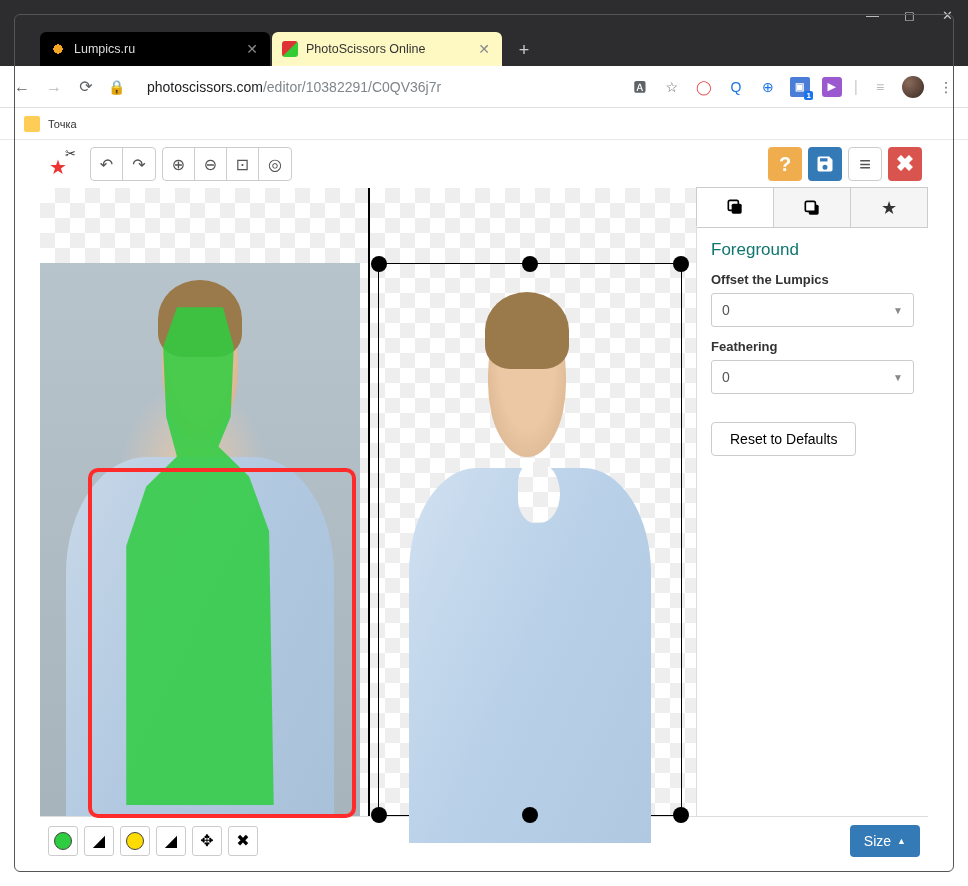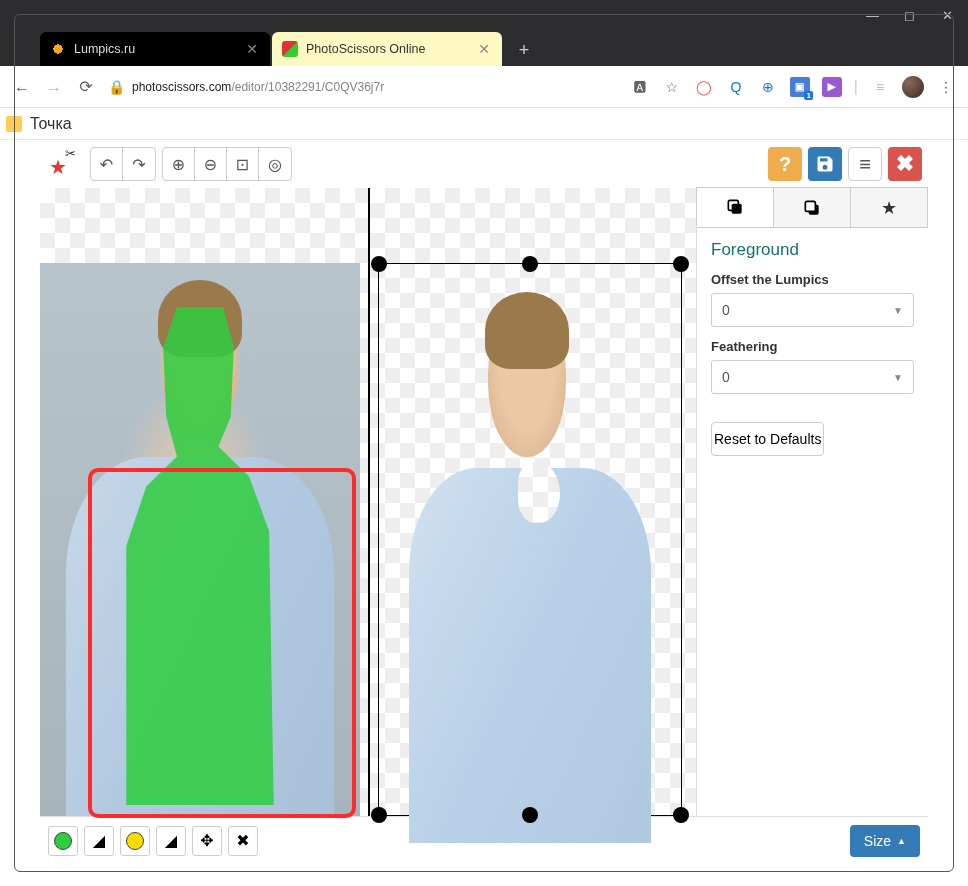--- a/index.html
+++ b/index.html
@@ -16,29 +16,29 @@
   .tab .fav.orange { background: radial-gradient(circle, #f5a623 40%, transparent 42%); }
   .tab .fav.ps { background: linear-gradient(135deg,#d33 48%, #3c3 52%); }
   .tab .ttitle { flex:1; white-space:nowrap; overflow:hidden; }
   .tab .tclose { color:#888; font-size:14px; width:16px;text-align:center; }
   .newtab { width:28px; height:28px; margin-left:6px; color:#ccc; font-size:18px; text-align:center; line-height:24px; cursor:pointer;}
   .addrbar { background:#fff; height:42px; display:flex; align-items:center; padding:0 12px; gap:12px; border-bottom:1px solid #e0e0e0;}
   .navico { width:20px; height:20px; display:flex; align-items:center; justify-content:center; color:#5f6368; cursor:pointer;}
   .navico.dis { color:#bbb; }
   .urlfield { flex:1; display:flex; align-items:center; height:30px; }
   .lock { width:16px; color:#5f6368; font-size:14px;}
-  .url { font-size:12px; color:#202124; margin-left:8px;}
+  .url { font-size:14px; color:#202124; margin-left:23px;}
   .url .dim { color:#80868b; }
   .right-icons { display:flex; align-items:center; gap:12px; }
   .right-icons .ico { width:20px; height:20px; display:flex; align-items:center; justify-content:center; color:#5f6368; font-size:14px; cursor:pointer;}
   .ico.opera { color:#e44; }
   .ico.blue { background:#4a7dd8; color:#fff; border-radius:2px; font-size:10px; font-weight:bold; position:relative;}
   .ico.purple { background:#9b59d0; color:#fff; border-radius:3px; font-size:11px;}
   .avatar { width:22px; height:22px; border-radius:50%; background: radial-gradient(circle at 30% 30%, #8a6a5a, #3a2a22); }
-  .bookbar { height:32px; display:flex; align-items:center; padding:0 6px; gap:8px; font-size:16px; color:#333; border-bottom:1px solid #e8e8e8;}
+  .bookbar { height:32px; display:flex; align-items:center; padding:0 24px; gap:8px; font-size:11px; color:#333; border-bottom:1px solid #e8e8e8;}
   .bookfav { width:16px; height:16px; background:#fc5; border-radius:2px;}
 
   
   .app { position:absolute; top:140px; left:40px; right:40px; bottom:22px; background:#fff; display:flex; flex-direction:column;}
   .tbar { height:48px; display:flex; align-items:center; padding:0 6px; gap:6px;}
   .tbar .grp { display:flex; border:1px solid #ccc; border-radius:4px; overflow:hidden; }
   .tbar .tbtn { width:32px; height:32px; display:flex; align-items:center; justify-content:center; font-size:16px; color:#555; border-right:1px solid #ccc; cursor:pointer;}
   .tbar .tbtn:last-child { border-right:none;}
   .logo-ps { width:32px; height:32px; margin-right:6px; position:relative;}
   .logo-ps::before { content:"★"; position:absolute; left:3px; top:7px; color:#e33; font-size:20px;}
@@ -111,21 +111,21 @@
   
   .panel { width:232px; border-left:1px solid #ddd; padding:0; font-size:14px; color:#333;}
   .ptabs { display:flex; border-bottom:1px solid #ccc;}
   .ptab { flex:1; height:40px; display:flex; align-items:center; justify-content:center; border:1px solid #ccc; border-bottom:none; background:#f5f5f5; margin:-1px 0 0 -1px; cursor:pointer; font-size:18px;}
   .ptab.active { background:#fff; border-bottom:1px solid #fff;}
   .pbody { padding:12px 14px; }
   .pbody h3 { font-weight:normal; color:#0f766e; font-size:17px; margin-bottom:10px;}
   .plabel { font-weight:bold; font-size:13px; margin:12px 0 6px;}
   .pselect { width:100%; height:34px; border:1px solid #ccc; border-radius:3px; padding:0 10px; background:#fff; display:flex; align-items:center; justify-content:space-between; cursor:pointer; color:#555;}
   .pselect::after{ content:"▼"; color:#888; font-size:10px;}
-  .resetbtn { margin-top:28px; padding:8px 2px; border:1px solid #ccc; border-radius:4px; background:#fff; cursor:pointer; font-size:14px;}
+  .resetbtn { margin-top:28px; padding:8px 18px; border:1px solid #ccc; border-radius:4px; background:#fff; cursor:pointer; font-size:14px;}
 
   
   .bbar { height:48px; border-top:1px solid #ddd; display:flex; align-items:center; padding:0 8px; gap:6px;}
   .bbtn { width:30px; height:30px; border:1px solid #ccc; border-radius:3px; display:flex; align-items:center; justify-content:center; font-size:16px; cursor:pointer; background:#fff;}
   .bdot { width:18px; height:18px; border-radius:50%; border:1px solid #444;}
   .dot-green{ background:#2ecc40;}
   .dot-yellow{ background:#ffdc00;}
   .bspacer{flex:1;}
   .sizebtn{ background:#337ab7; color:#fff; border:none; border-radius:4px; height:32px; padding:0 14px; font-size:14px; display:flex; align-items:center; gap:6px; cursor:pointer;}
   .sizebtn::after{content:"▲"; font-size:9px;}

